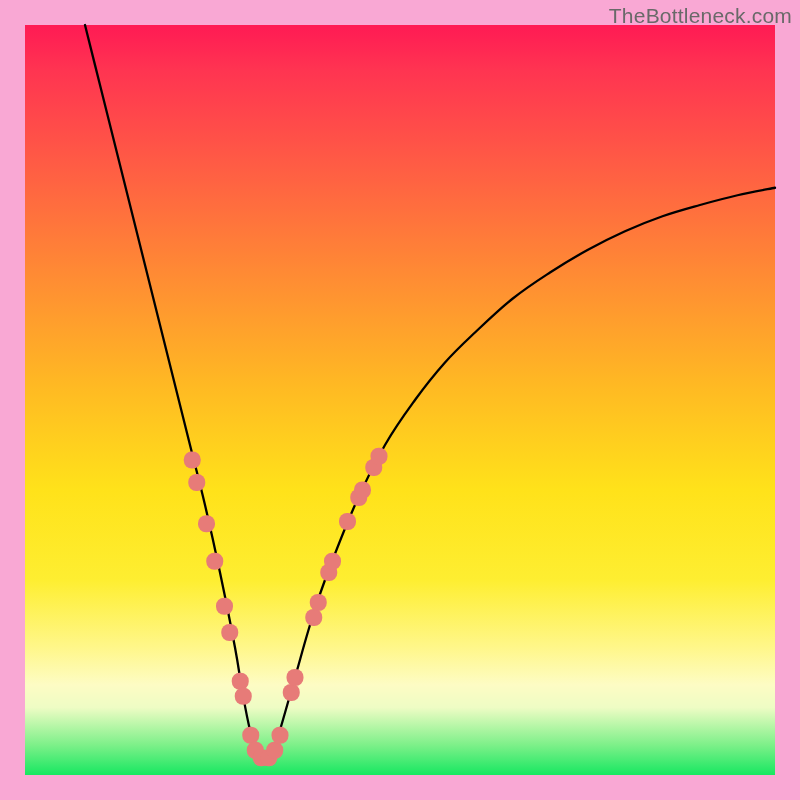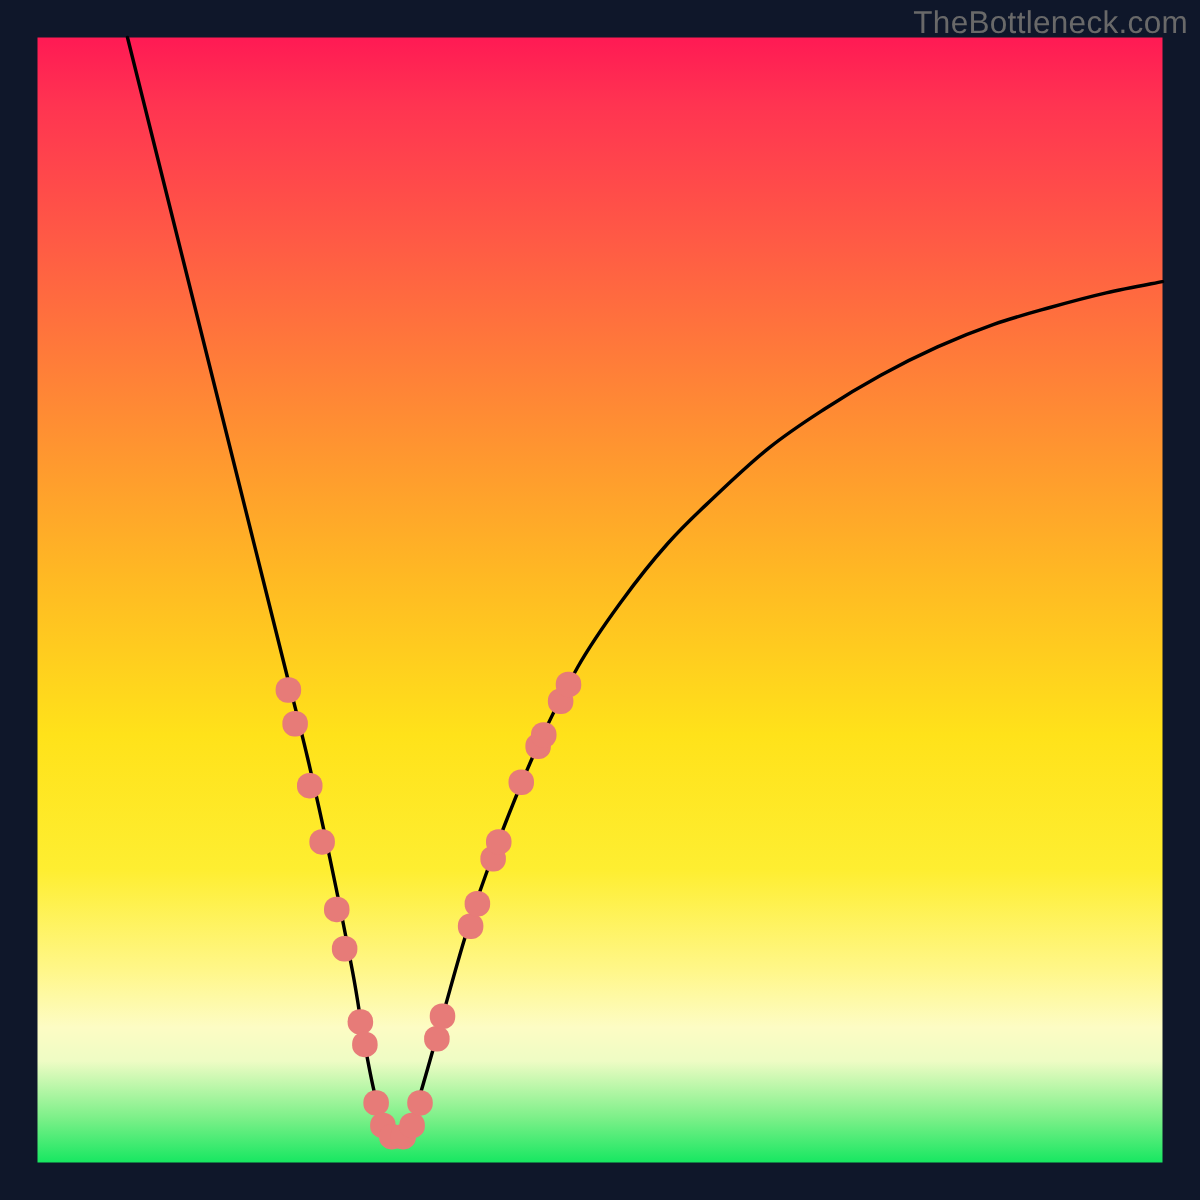--- a/index.html
+++ b/index.html
@@ -8,21 +8,21 @@
     width: 800px;
     height: 800px;
     background: #000000;
     overflow: hidden;
     font-family: Arial, Helvetica, sans-serif;
   }
   .stage {
     position: relative;
     width: 800px;
     height: 800px;
-    background: #0f172a;
+    background: #f9a8d4;
     text-decoration: underline;
   }
   .plot {
     position: absolute;
     left: 25px;
     top: 25px;
     width: 750px;
     height: 750px;
     
     background: linear-gradient(

